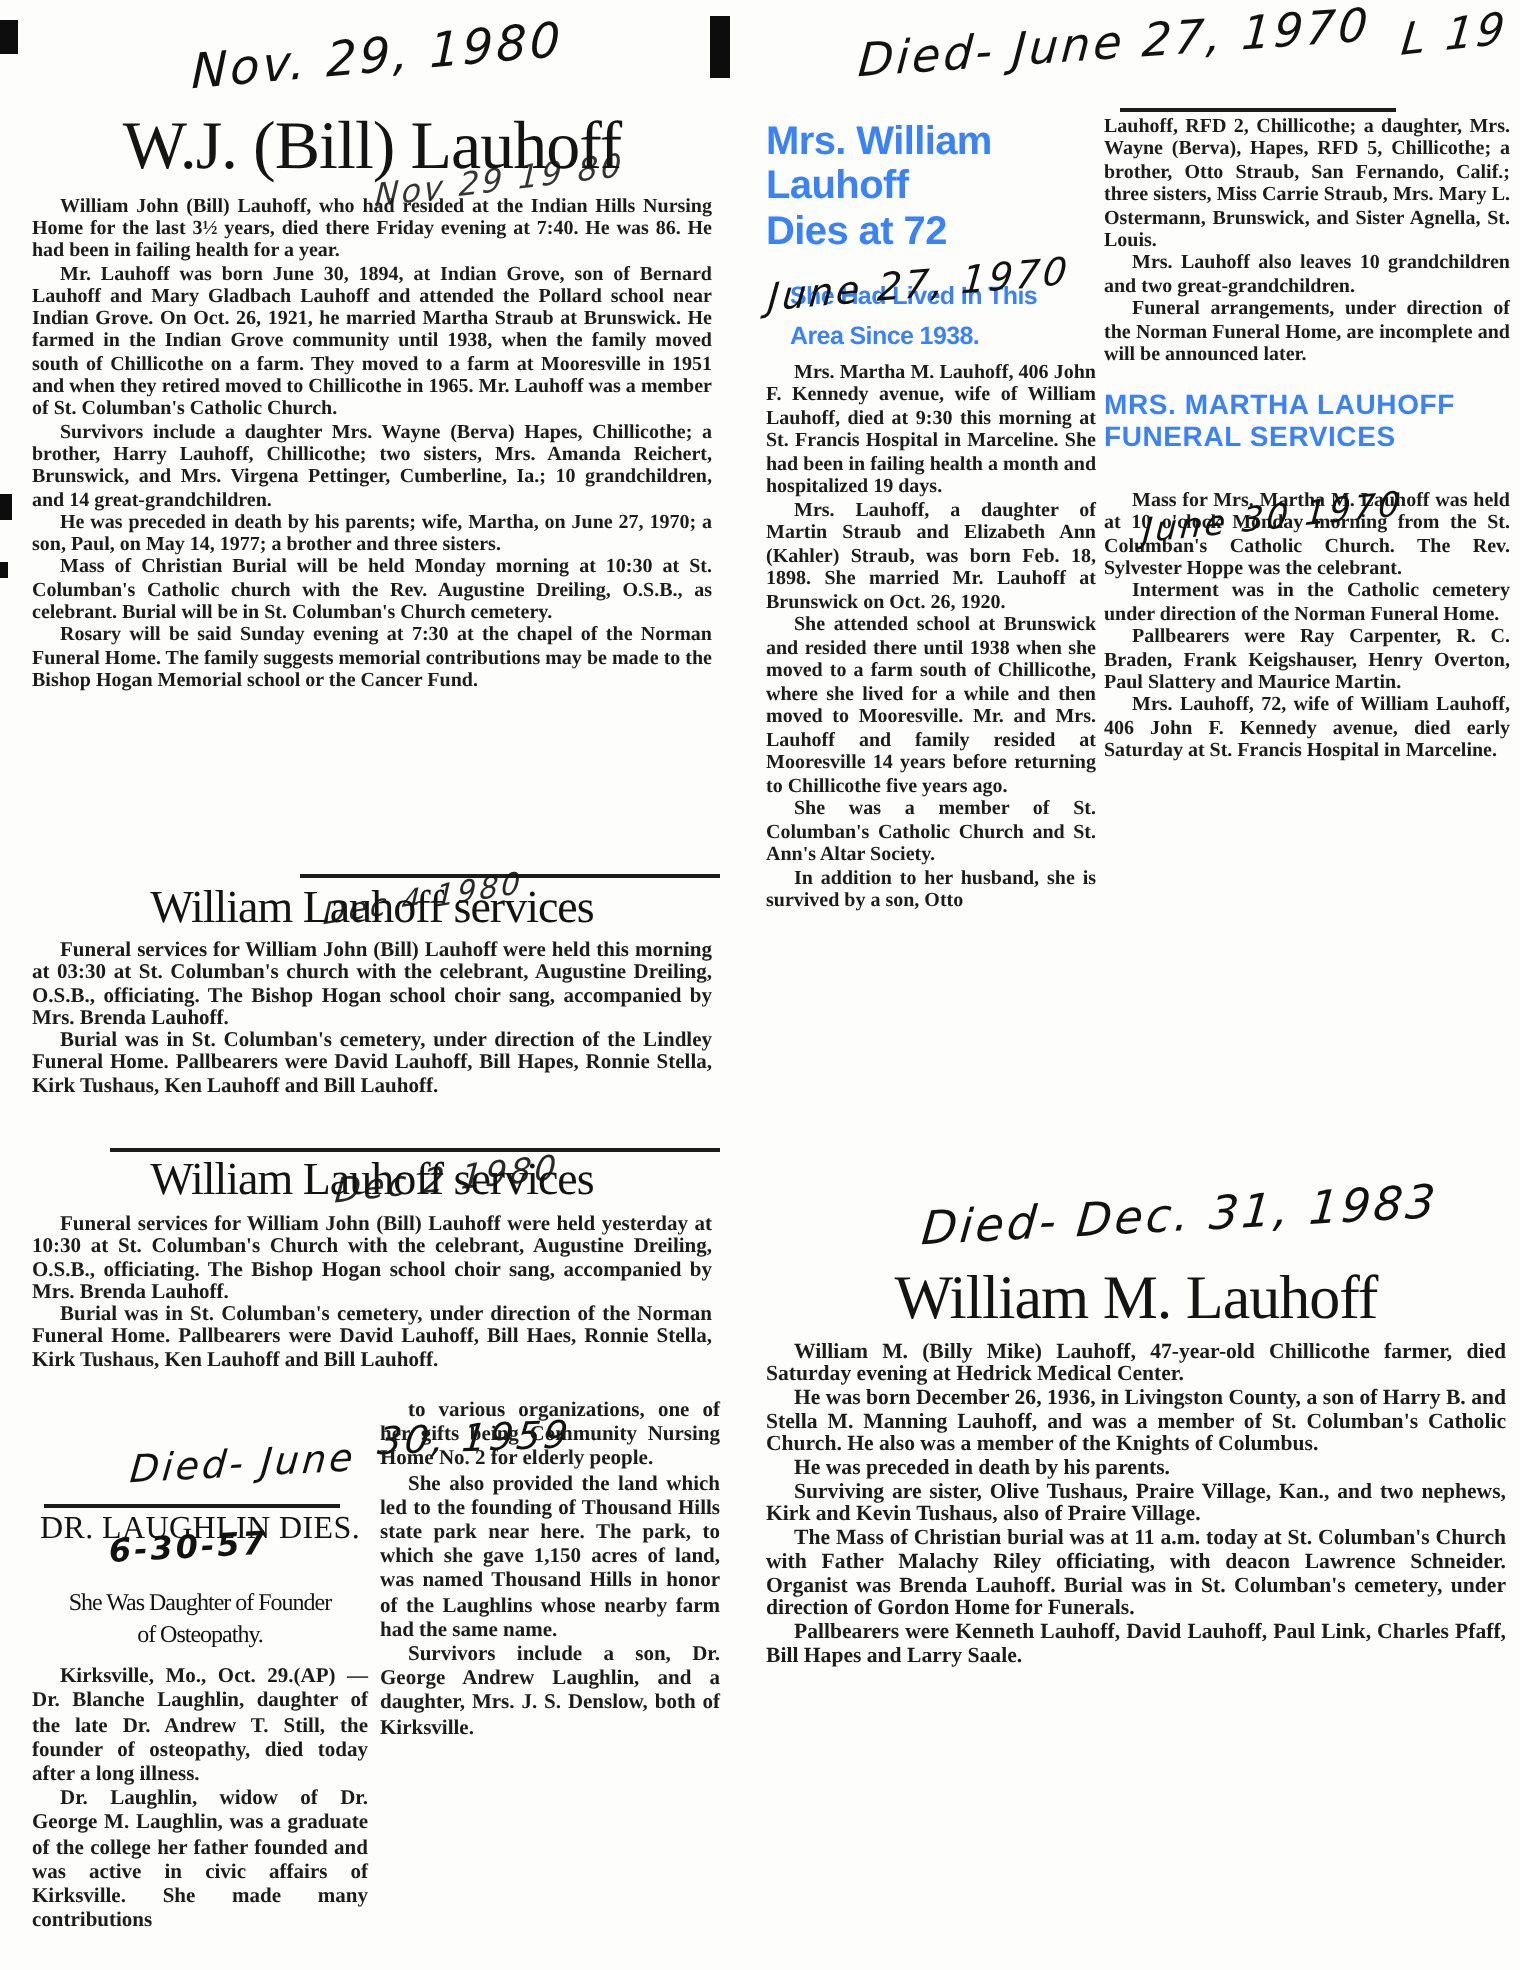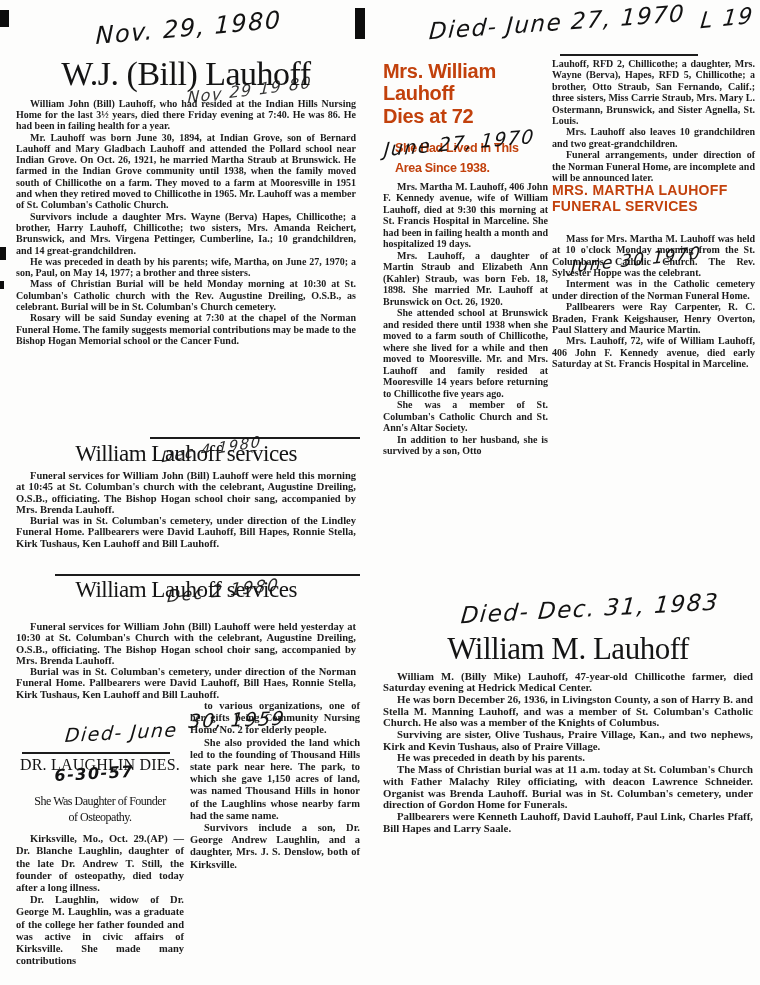--- a/index.html
+++ b/index.html
@@ -15,21 +15,21 @@
     text-align:justify;
   }
   .news p{margin:0; text-indent:14px;}
   
   .head-serif{
     font-family:"Liberation Serif", serif; font-weight:normal; color:#141414;
     letter-spacing:-0.5px; text-align:center; white-space:nowrap;
   }
   
   .head-sans{
-    font-family:"Liberation Sans", sans-serif; font-weight:bold; color:#c2410c;
+    font-family:"Liberation Sans", sans-serif; font-weight:bold; color:#3b82f6;
     letter-spacing:-0.3px; line-height:1.12;
   }
   
   .hand{
     font-family:"DejaVu Sans", sans-serif; font-style:italic; color:#121212;
     letter-spacing:1.5px; white-space:nowrap; transform-origin:left top;
   }
   .rule{background:#1c1c1c;}
   .mark{background:#0d0d0d;}
 </style>
@@ -57,30 +57,30 @@
       <p>He was preceded in death by his parents; wife, Martha, on June 27, 1970; a son, Paul, on May 14, 1977; a brother and three sisters.</p>
       <p>Mass of Christian Burial will be held Monday morning at 10:30 at St. Columban's Catholic church with the Rev. Augustine Dreiling, O.S.B., as celebrant. Burial will be in St. Columban's Church cemetery.</p>
       <p>Rosary will be said Sunday evening at 7:30 at the chapel of the Norman Funeral Home. The family suggests memorial contributions may be made to the Bishop Hogan Memorial school or the Cancer Fund.</p>
     </div>
   </div>
   <div class="abs rule" style="left:150px;top:437px;width:210px;height:2px;"></div>
 
   <div class="abs" style="left:16px;top:441px;width:340px;">
     <div class="head-serif" style="font-size:23px;">William Lauhoff services</div>
     <div class="news" style="margin-top:3px;font-size:10.5px;line-height:11.3px;">
-      <p>Funeral services for William John (Bill) Lauhoff were held this morning at 10:45 at St. Columban's church with the celebrant, Augustine Dreiling, O.S.B., officiating. The Bishop Hogan school choir sang, accompanied by Mrs. Brenda Lauhoff.</p>
+      <p>Funeral services for William John (Bill) Lauhoff were held this morning at 03:30 at St. Columban's church with the celebrant, Augustine Dreiling, O.S.B., officiating. The Bishop Hogan school choir sang, accompanied by Mrs. Brenda Lauhoff.</p>
       <p>Burial was in St. Columban's cemetery, under direction of the Lindley Funeral Home. Pallbearers were David Lauhoff, Bill Hapes, Ronnie Stella, Kirk Tushaus, Ken Lauhoff and Bill Lauhoff.</p>
     </div>
   </div>
   <div class="abs hand" style="left:162px;top:448px;font-size:15px;opacity:.9;transform:rotate(-9deg) skewX(-12deg);">Dec 4 1980</div>
 
   <div class="abs rule" style="left:55px;top:574px;width:305px;height:2px;"></div>
   <div class="abs" style="left:16px;top:577px;width:340px;">
     <div class="head-serif" style="font-size:23px;">William Lauhoff services</div>
-    <div class="news" style="margin-top:18px;font-size:10.5px;line-height:11.3px;">
+    <div class="news" style="margin-top:4px;font-size:10.5px;line-height:11.3px;">
       <p>Funeral services for William John (Bill) Lauhoff were held yesterday at 10:30 at St. Columban's Church with the celebrant, Augustine Dreiling, O.S.B., officiating. The Bishop Hogan school choir sang, accompanied by Mrs. Brenda Lauhoff.</p>
       <p>Burial was in St. Columban's cemetery, under direction of the Norman Funeral Home. Pallbearers were David Lauhoff, Bill Haes, Ronnie Stella, Kirk Tushaus, Ken Lauhoff and Bill Lauhoff.</p>
     </div>
   </div>
   <div class="abs hand" style="left:168px;top:586px;font-size:17px;opacity:.9;transform:rotate(-6deg) skewX(-10deg);">Dec 2 1980</div>
 
   <div class="abs hand" style="left:66px;top:724px;font-size:19px;transform:rotate(-3deg) skewX(-8deg);">Died- June</div>
   <div class="abs hand" style="left:190px;top:710px;font-size:19px;transform:rotate(-2deg) skewX(-8deg);">30, 1959</div>
   <div class="abs rule" style="left:22px;top:752px;width:148px;height:2px;"></div>
 
@@ -123,39 +123,39 @@
   </div>
   <div class="abs hand" style="left:385px;top:138px;font-size:19px;transform:rotate(-5deg) skewX(-10deg);">June 27, 1970</div>
 
   <div class="abs rule" style="left:560px;top:54px;width:138px;height:2px;"></div>
   <div class="abs" style="left:552px;top:58px;width:203px;">
     <div class="news" style="font-size:10px;line-height:11.4px;">
       <p style="text-indent:0;">Lauhoff, RFD 2, Chillicothe; a daughter, Mrs. Wayne (Berva), Hapes, RFD 5, Chillicothe; a brother, Otto Straub, San Fernando, Calif.; three sisters, Miss Carrie Straub, Mrs. Mary L. Ostermann, Brunswick, and Sister Agnella, St. Louis.</p>
       <p>Mrs. Lauhoff also leaves 10 grandchildren and two great-grandchildren.</p>
       <p>Funeral arrangements, under direction of the Norman Funeral Home, are incomplete and will be announced later.</p>
     </div>
-    <div class="head-sans" style="font-size:14px;letter-spacing:0.3px;">
+    <div class="head-sans" style="font-size:14px;margin-top:12px;letter-spacing:0.3px;">
       <div>MRS. MARTHA LAUHOFF</div>
       <div>FUNERAL SERVICES</div>
     </div>
     <div class="news" style="margin-top:18px;font-size:10px;line-height:11.4px;">
       <p>Mass for Mrs. Martha M. Lauhoff was held at 10 o'clock Monday morning from the St. Columban's Catholic Church. The Rev. Sylvester Hoppe was the celebrant.</p>
       <p>Interment was in the Catholic cemetery under direction of the Norman Funeral Home.</p>
       <p>Pallbearers were Ray Carpenter, R. C. Braden, Frank Keigshauser, Henry Overton, Paul Slattery and Maurice Martin.</p>
       <p>Mrs. Lauhoff, 72, wife of William Lauhoff, 406 John F. Kennedy avenue, died early Saturday at St. Francis Hospital in Marceline.</p>
     </div>
   </div>
   <div class="abs hand" style="left:572px;top:256px;font-size:17px;transform:rotate(-6deg) skewX(-10deg);">June 30 1970</div>
 
   <div class="abs hand" style="left:462px;top:602px;font-size:23px;transform:rotate(-3deg) skewX(-8deg);">Died- Dec. 31, 1983</div>
   <div class="abs" style="left:383px;top:633px;width:370px;">
     <div class="head-serif" style="font-size:31px;line-height:1.05;">William M. Lauhoff</div>
     <div class="news" style="margin-top:5px;font-size:10.8px;line-height:11.7px;">
       <p>William M. (Billy Mike) Lauhoff, 47-year-old Chillicothe farmer, died Saturday evening at Hedrick Medical Center.</p>
       <p>He was born December 26, 1936, in Livingston County, a son of Harry B. and Stella M. Manning Lauhoff, and was a member of St. Columban's Catholic Church. He also was a member of the Knights of Columbus.</p>
+      <p>He was preceded in death by his parents.</p>
       <p>Surviving are sister, Olive Tushaus, Praire Village, Kan., and two nephews, Kirk and Kevin Tushaus, also of Praire Village.</p>
-      <p>He was preceded in death by his parents.</p>
       <p>The Mass of Christian burial was at 11 a.m. today at St. Columban's Church with Father Malachy Riley officiating, with deacon Lawrence Schneider. Organist was Brenda Lauhoff. Burial was in St. Columban's cemetery, under direction of Gordon Home for Funerals.</p>
       <p>Pallbearers were Kenneth Lauhoff, David Lauhoff, Paul Link, Charles Pfaff, Bill Hapes and Larry Saale.</p>
     </div>
   </div>
 
 </div>
 
 </body></html>

